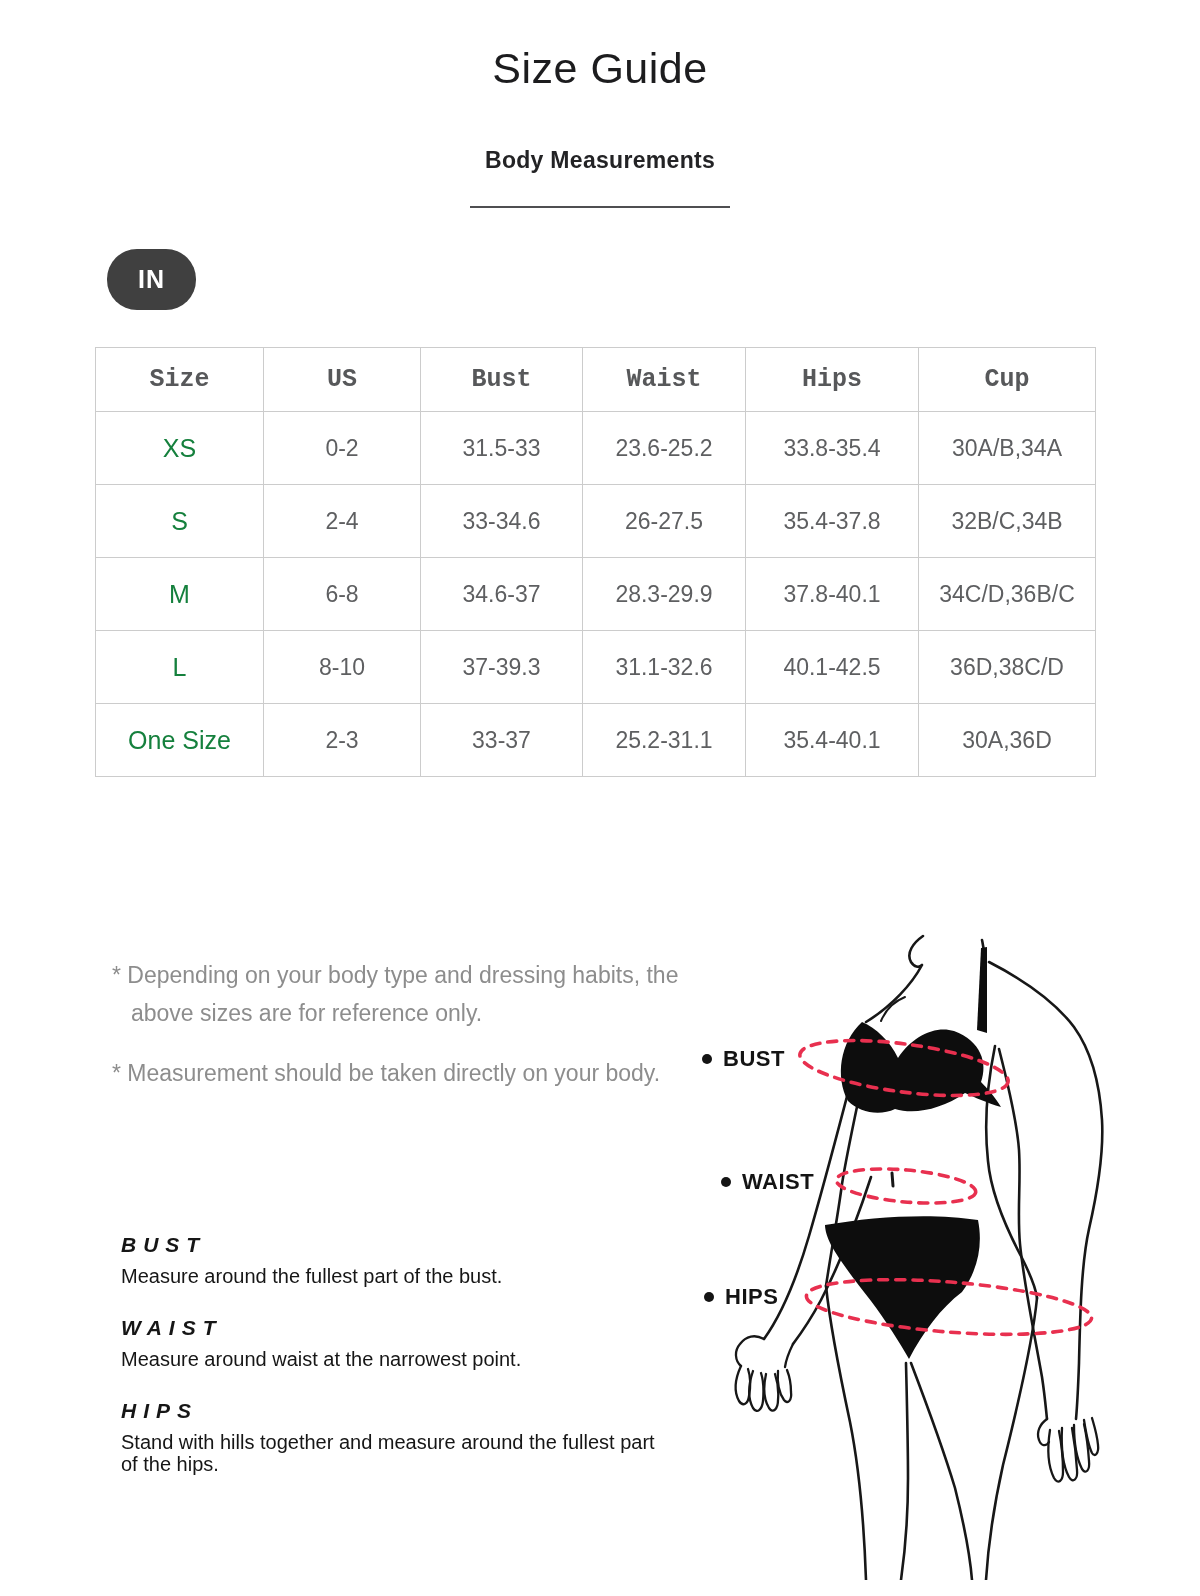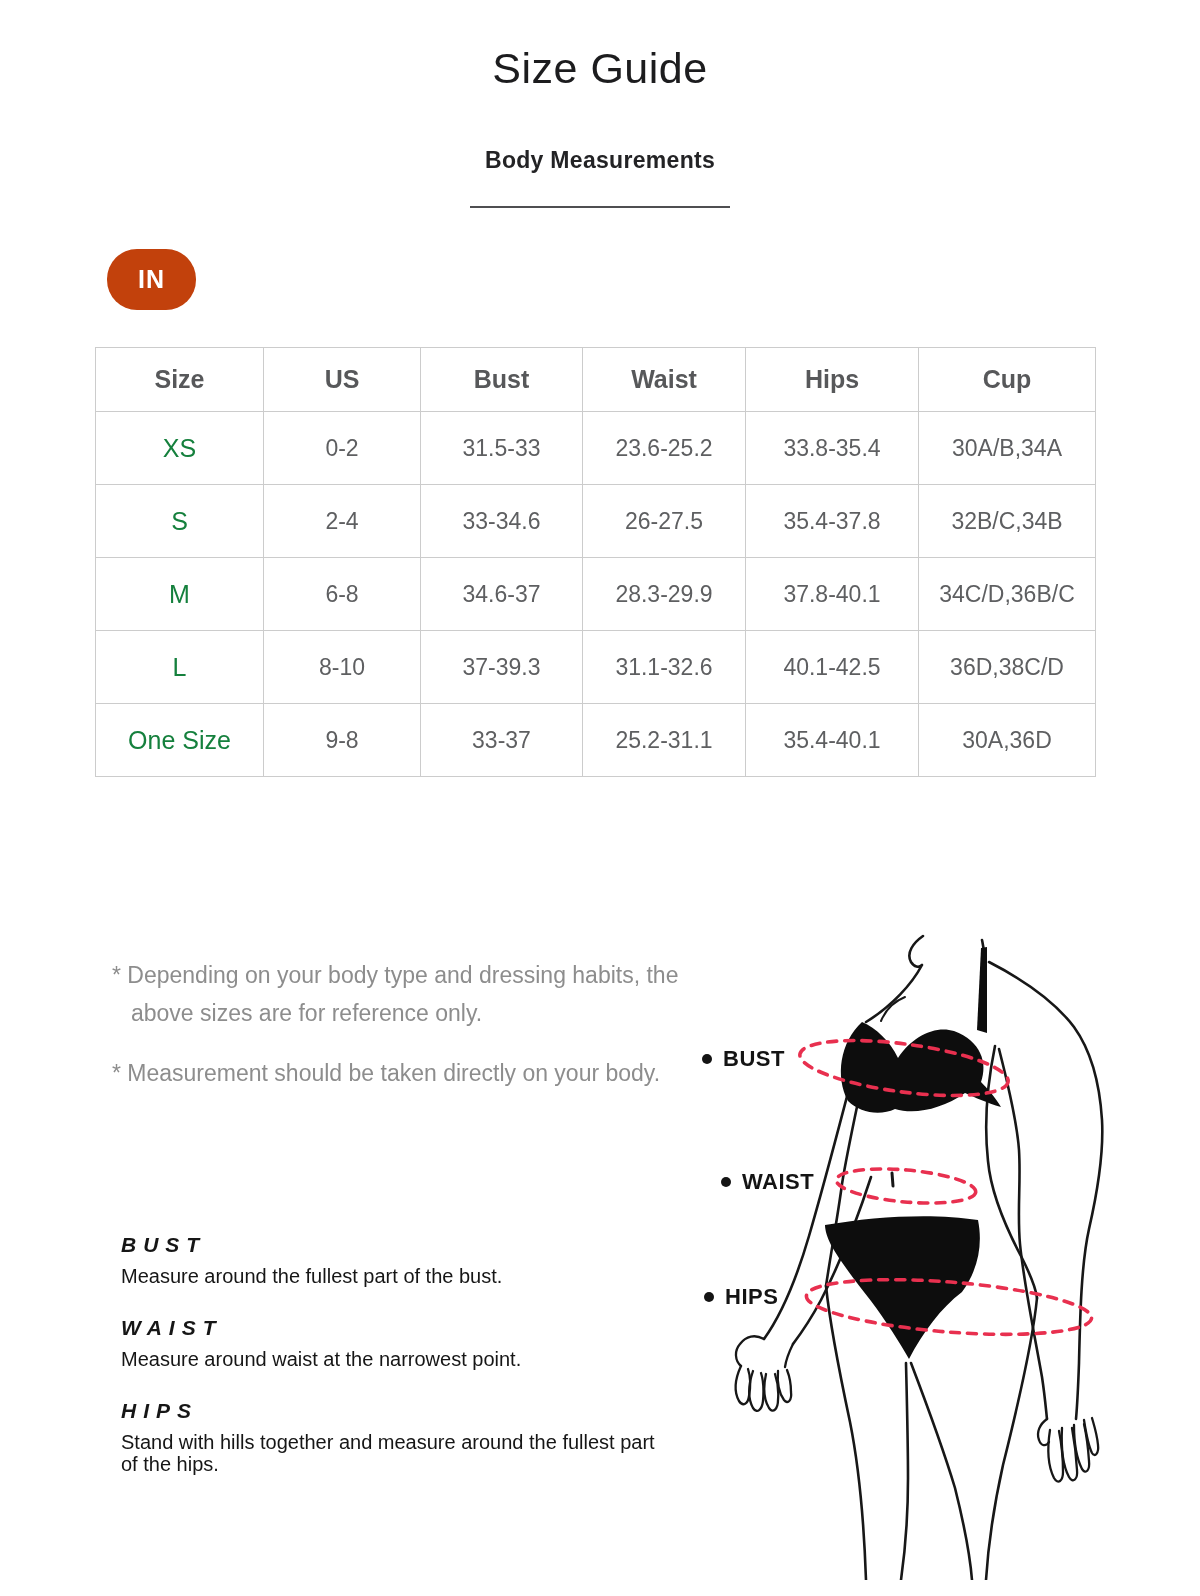--- a/index.html
+++ b/index.html
@@ -11,29 +11,29 @@
   .title { position:absolute; top:44px; left:0; width:1200px; text-align:center;
            font-size:43px; font-weight:500; color:#1c1c1e; letter-spacing:0.5px; }
 
   .subtitle { position:absolute; top:147px; left:0; width:1200px; text-align:center;
               font-size:23px; font-weight:700; color:#232325; letter-spacing:0.3px; }
 
   .subtitle-underline { position:absolute; top:206px; left:470px; width:260px; height:0;
                         border-top:2px solid #4f4f51; }
 
   .unit-pill { position:absolute; top:249px; left:107px; width:89px; height:61px;
-               background:#c2410c; border-radius:30px; color:#ffffff;
+               background:#404040; border-radius:30px; color:#ffffff;
                display:flex; align-items:center; justify-content:center;
                font-size:25px; font-weight:700; letter-spacing:1px; cursor:pointer; }
 
   table.size-table { position:absolute; top:347px; left:95px; width:1000px;
                      border-collapse:collapse; table-layout:fixed; }
   .size-table th, .size-table td { border:1px solid #cccccc; text-align:center;
                                    vertical-align:middle; padding:0; }
-  .size-table th { height:64px; font-size:25px; font-weight:600; color:#57585a; }
+  .size-table th { height:64px; font-size:25px; font-weight:600; color:#57585a;font-family:Liberation Mono, monospace; }
   .size-table td { height:73px; font-size:23px; font-weight:400; color:#5e5f61; }
   .size-table td.size-label { font-size:25px; font-weight:400; color:#15803d; }
 
   .notes { position:absolute; top:956px; left:112px; width:600px; }
   .note { font-size:23px; line-height:38px; color:#8d8d8d;
           padding-left:19px; text-indent:-19px; margin-bottom:22px; }
 
   .measure-guide { position:absolute; top:1233px; left:121px; width:545px; }
   .measure-term { font-size:21px; line-height:24px; font-style:italic; font-weight:600;
                   letter-spacing:7px; color:#161616; margin-bottom:8px; }
@@ -108,21 +108,21 @@
       <tr>
         <td class="size-label">L</td>
         <td>8-10</td>
         <td>37-39.3</td>
         <td>31.1-32.6</td>
         <td>40.1-42.5</td>
         <td>36D,38C/D</td>
       </tr>
       <tr>
         <td class="size-label">One Size</td>
-        <td>9-8</td>
+        <td>2-3</td>
         <td>33-37</td>
         <td>25.2-31.1</td>
         <td>35.4-40.1</td>
         <td>30A,36D</td>
       </tr>
     </tbody>
   </table>
 
   <div class="notes">
     <div class="note">* Depending on your body type and dressing habits, the above sizes are for reference only.</div>

